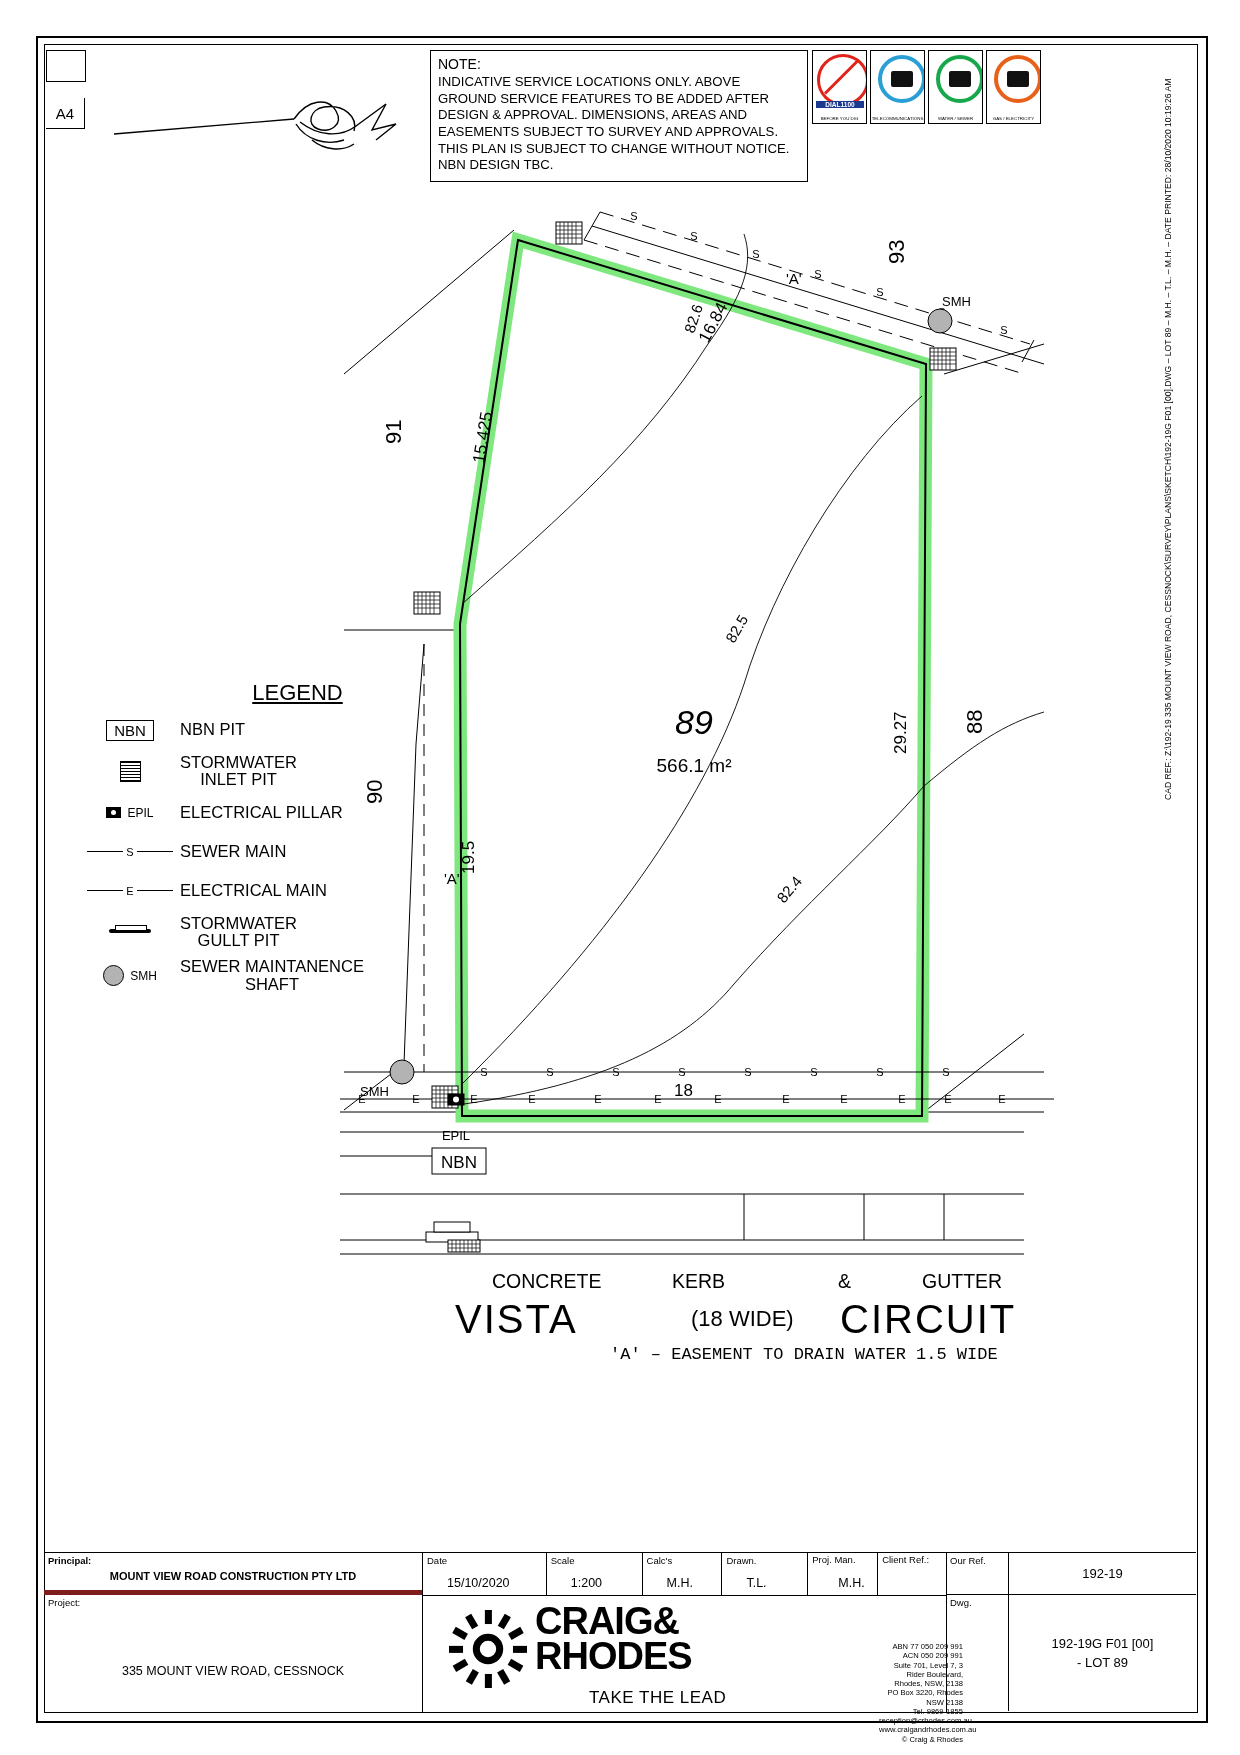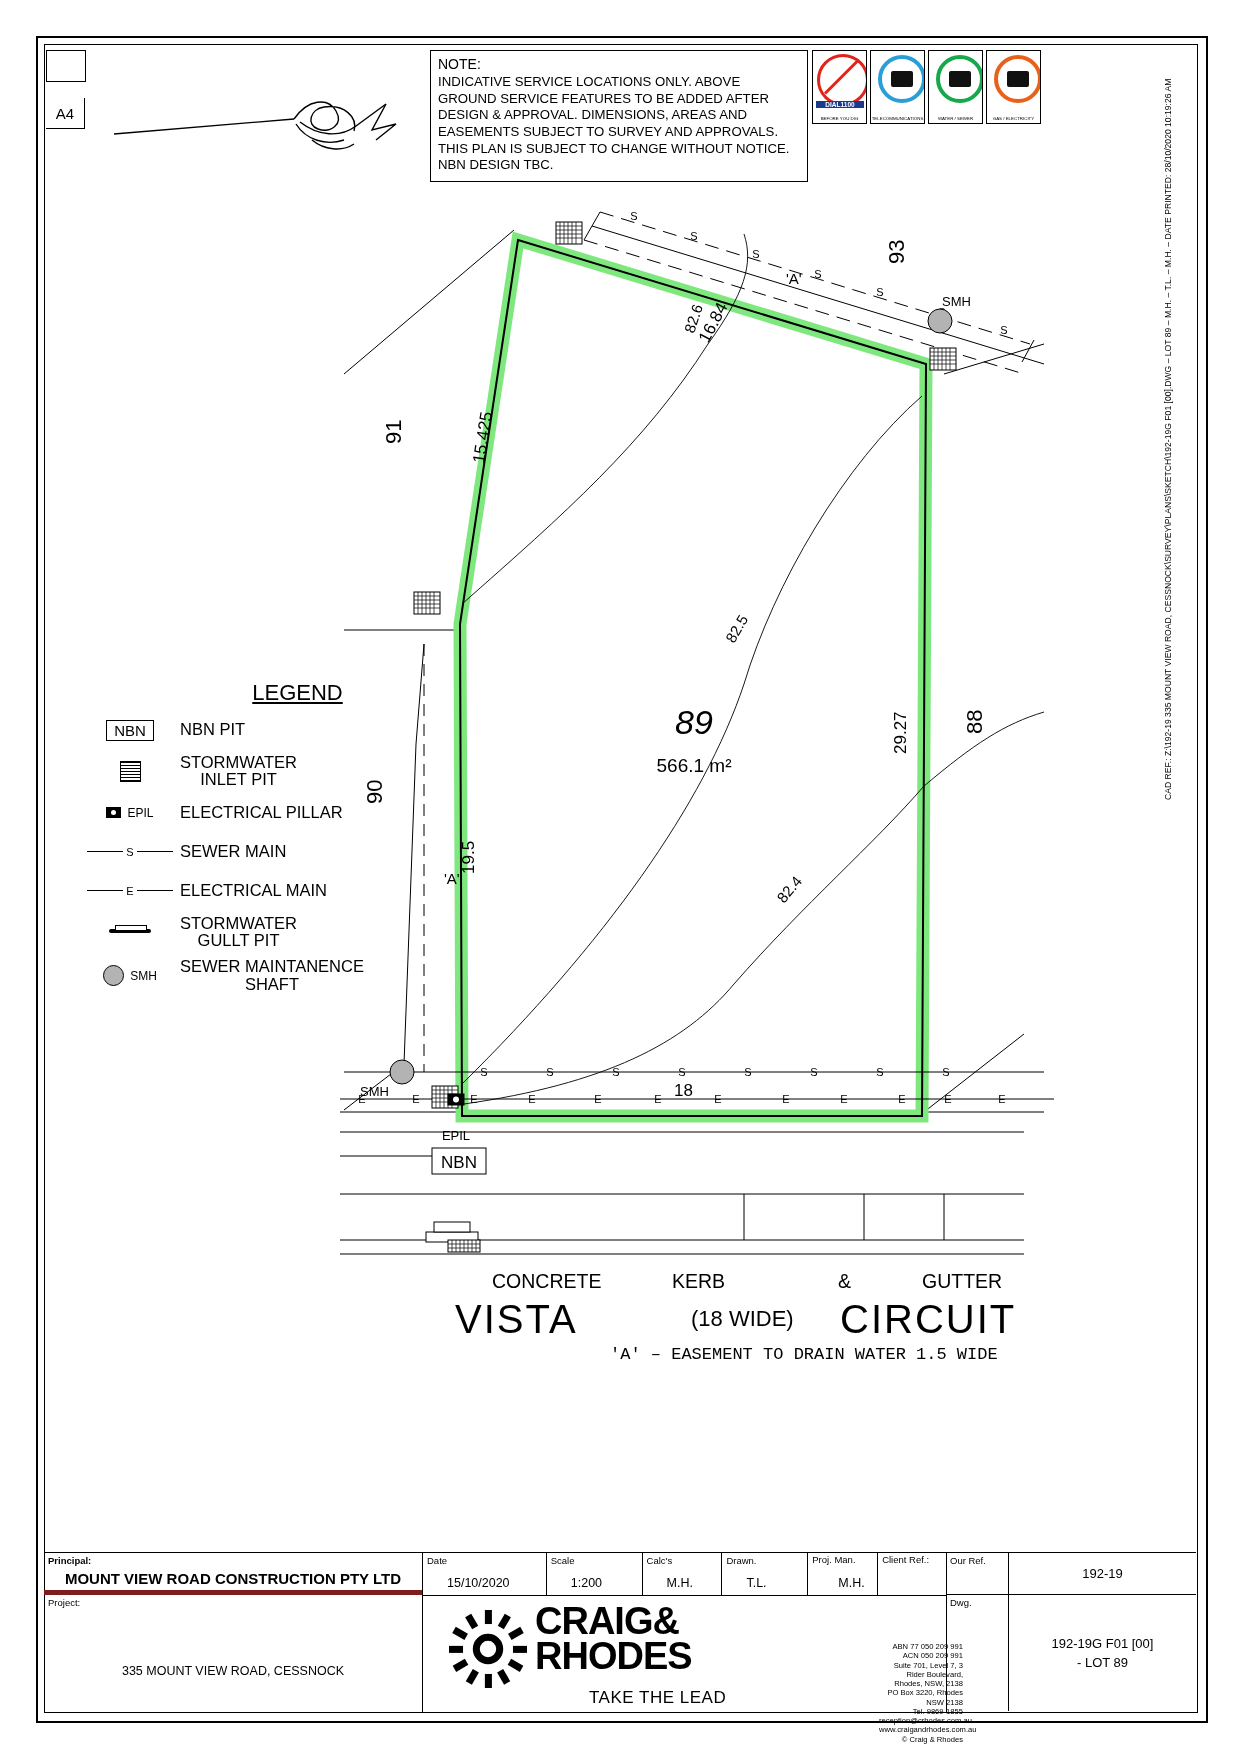--- a/index.html
+++ b/index.html
@@ -63,21 +63,21 @@
   .wide{position:absolute;left:648px;top:1306px;font-size:22px;margin-left:43px;}
   .circuit{position:absolute;left:840px;top:1297px;font-size:40px;letter-spacing:2px;}
   .easenote{position:absolute;left:610px;top:1345px;font-size:17px;font-family:"Liberation Mono",monospace;}
   .ckg{position:absolute;top:1270px;font-size:19.5px;font-family:"Liberation Sans",sans-serif;}
 
   
   .tb{position:absolute;left:44px;top:1552px;width:1152px;height:159px;border-top:1px solid #000;}
   .tb-left{position:absolute;left:0;top:0;width:379px;height:159px;border-right:1px solid #000;box-sizing:border-box;}
   .tb-l-top{height:42px;border-bottom:5px solid #7f1d1d;box-sizing:border-box;padding:2px 4px;font-weight:bold;}
   .tb-cap{font-size:9.5px;}
-  .tb-principal{font-size:15px;text-align:center;margin-top:4px;}
+  .tb-principal{font-size:11px;text-align:center;margin-top:4px;}
   .tb-l-bot{height:116px;padding:2px 4px;box-sizing:border-box;}
   .tb-project{font-size:12.5px;text-align:center;margin-top:56px;}
 
   .tb-mid{position:absolute;left:379px;top:0;width:524px;height:159px;border-right:1px solid #000;box-sizing:border-box;}
   .tb-grid{display:flex;height:42px;border-bottom:1px solid #000;}
   .tb-cell{border-right:1px solid #000;box-sizing:border-box;padding:2px 4px;position:relative;}
   .tb-val{font-size:12.5px;position:absolute;left:24px;bottom:5px;}
 
   .logo-area{position:absolute;left:16px;top:43px;width:442px;height:116px;}
   .cr-burst{position:absolute;left:10px;top:14px;width:78px;height:78px;}

